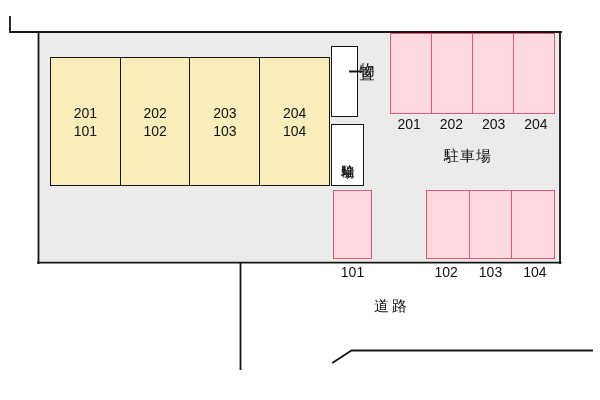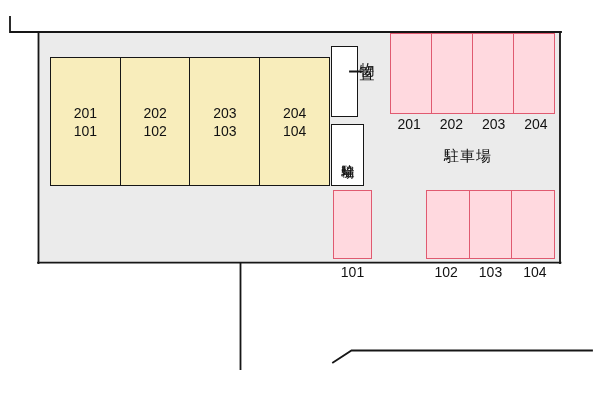--- a/index.html
+++ b/index.html
@@ -117,14 +117,15 @@
     <div class="stall"></div>
     <div class="stall"></div>
     <div class="stall"></div>
   </div>
   <div class="abs labels-row stalls-bottom-labels">
     <span>102</span>
     <span>103</span>
     <span>104</span>
   </div>
 
+  <div class="abs road-label">道路</div>
 
 </div>
 
 </body></html>

